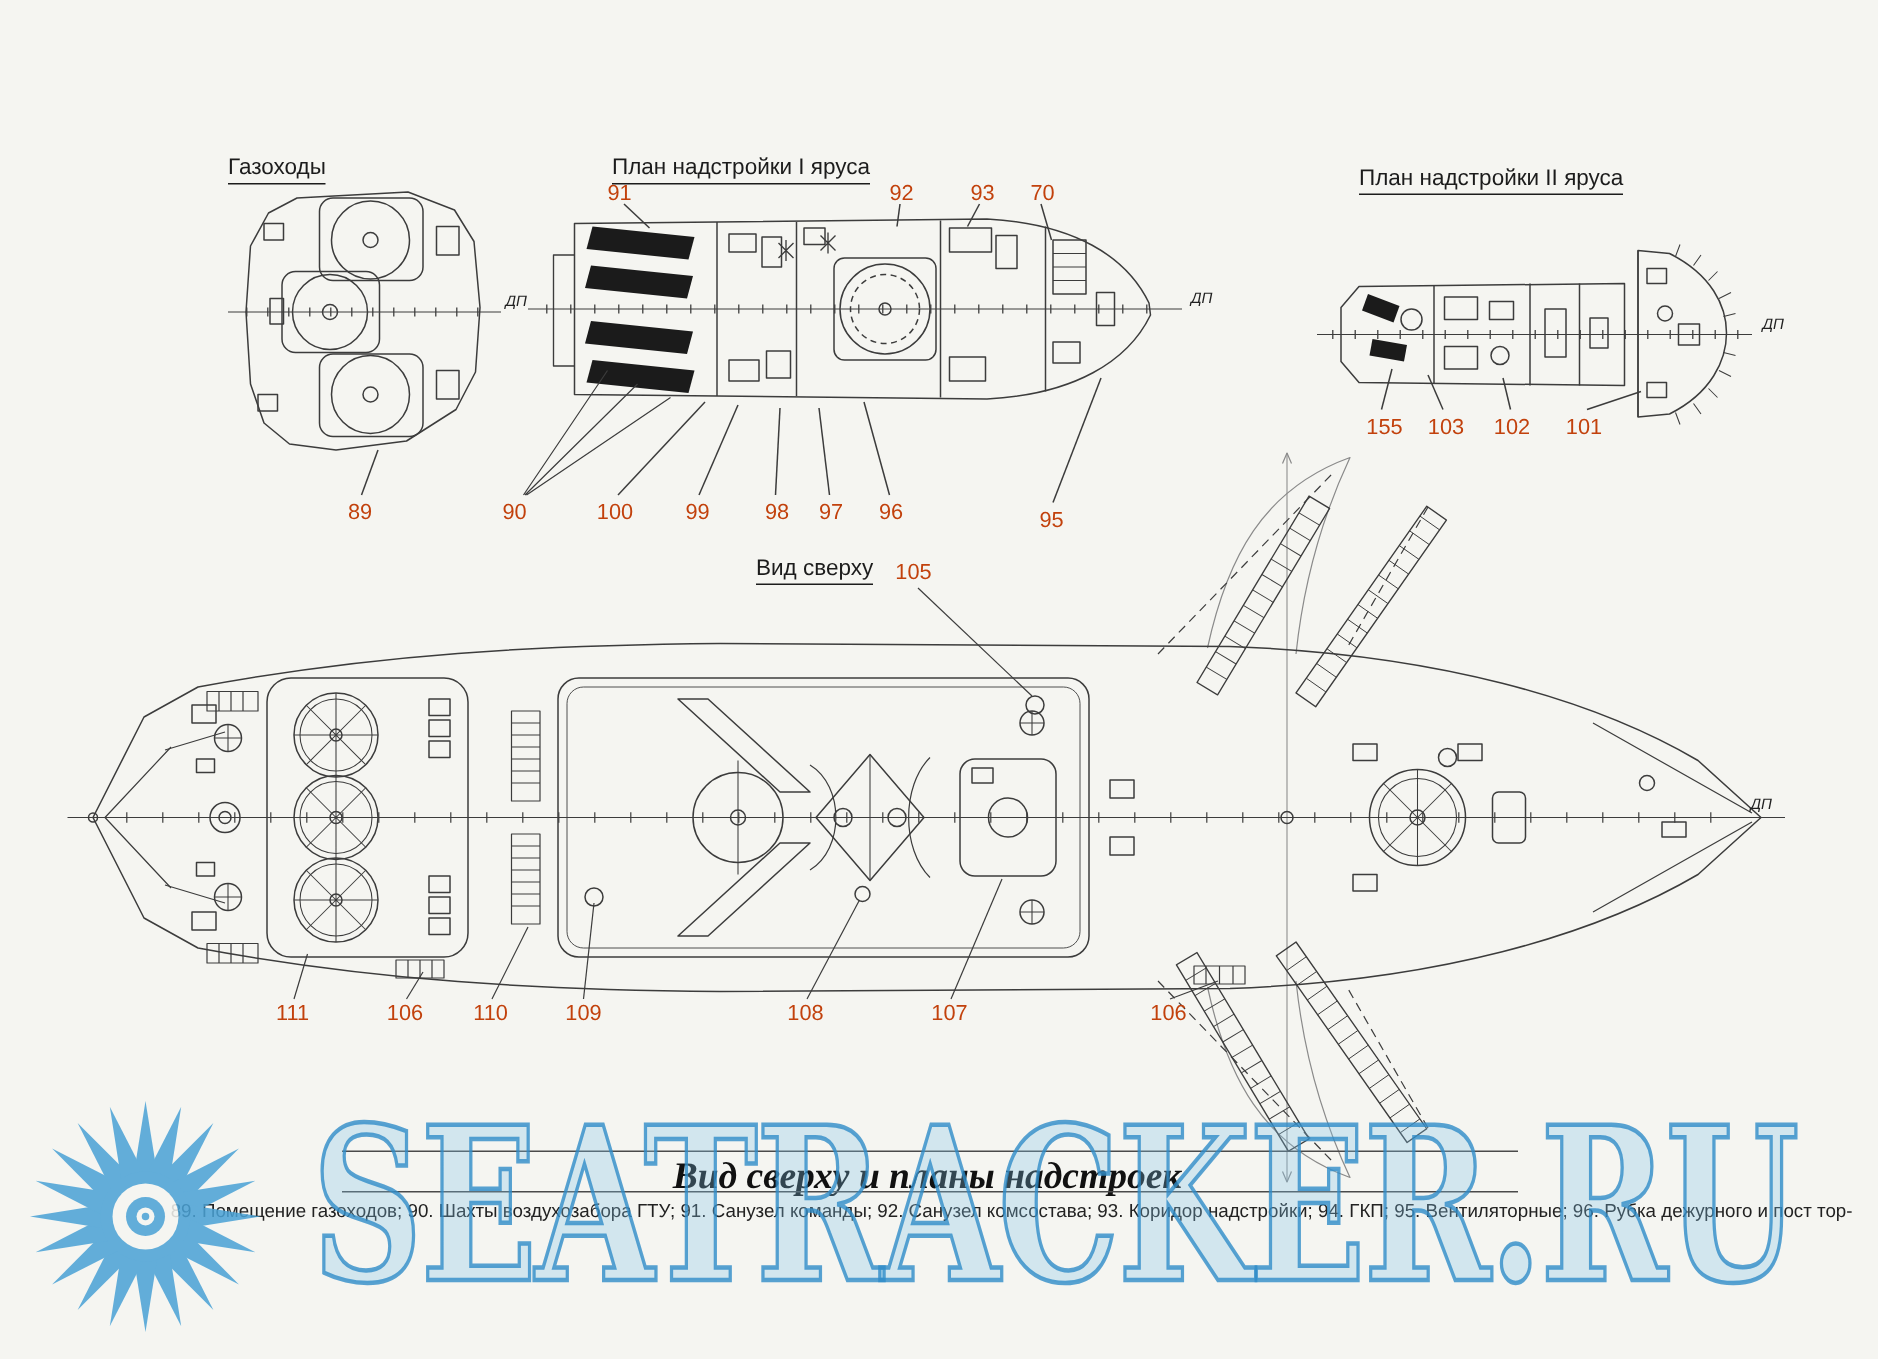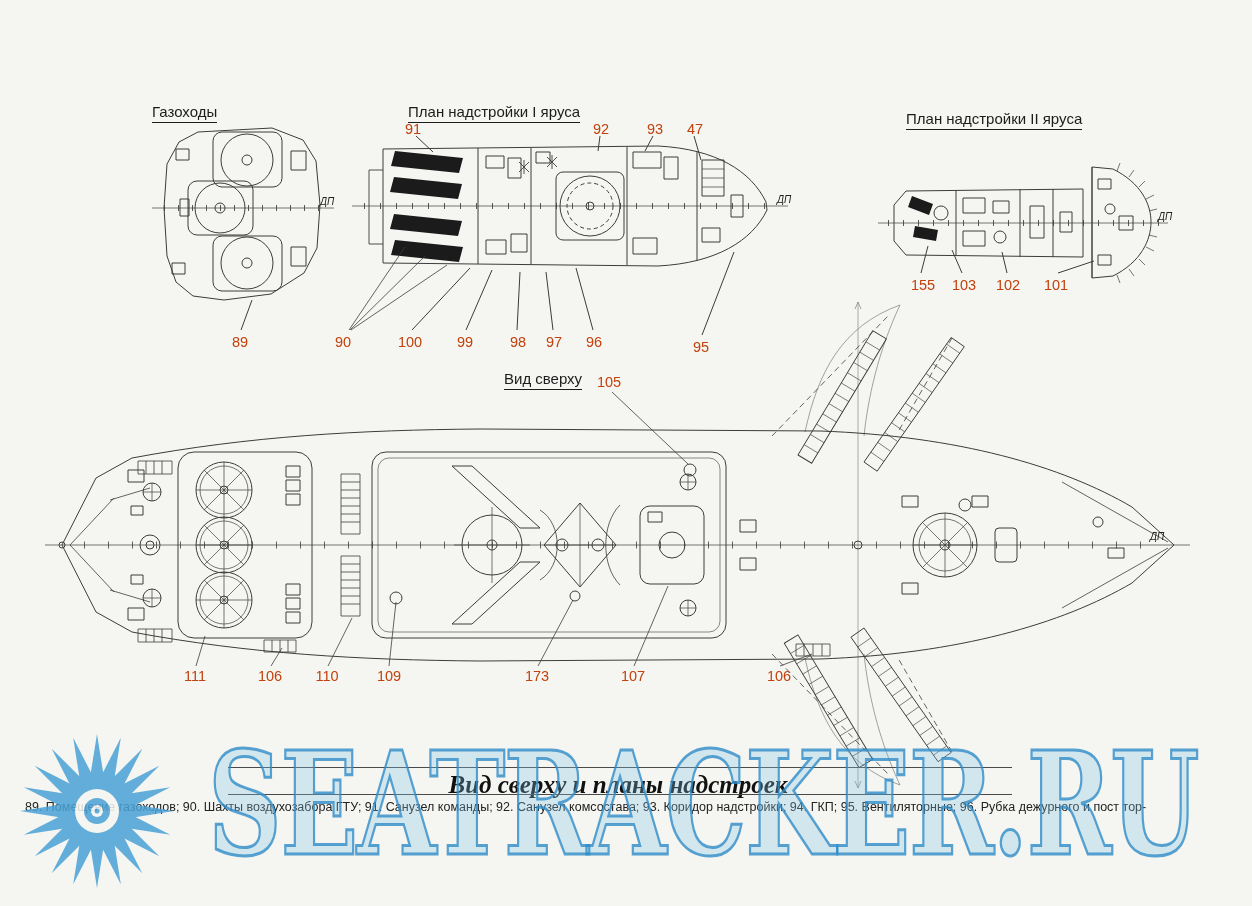--- a/index.html
+++ b/index.html
@@ -1,22 +1,22 @@
 <!DOCTYPE html>
 <html><head>
 <meta charset="utf-8">
 <style>
   * { margin:0; padding:0; box-sizing:border-box; }
   html,body { width:1252px; height:906px; }
   body { position:relative; background:#f5f5f1; font-family:"Liberation Sans",sans-serif; overflow:hidden; }
-  .page { position:absolute; inset:0; background:#f5f5f1; }
+  .page { position:absolute; inset:0; background:#f5f5f1;text-align:right; }
   svg.art { position:absolute; left:0; top:0; z-index:1; }
   .title { position:absolute; z-index:2; font-size:15px; color:#1c1c1c; border-bottom:1px solid #1c1c1c; padding-bottom:2px; white-space:nowrap; }
   .callout { position:absolute; z-index:2; font-size:14.5px; color:#c2410c; transform:translateX(-50%); white-space:nowrap; }
-  .dp { position:absolute; z-index:2; font-size:10px; font-style:italic; color:#222; }
+  .dp { position:absolute; z-index:2; font-size:10px; font-style:italic; color:#222;margin-left:17px; }
   .rule { position:absolute; z-index:2; height:1px; background:#4a4a4a; }
   .caption { position:absolute; z-index:2; top:771px; left:618px; transform:translateX(-50%);
              font-family:"Liberation Serif",serif; font-weight:bold; font-style:italic;
              font-size:25px; color:#111; white-space:nowrap; }
   .legend { position:absolute; z-index:2; left:25px; top:799px; width:1210px;
             font-size:12.5px; line-height:17px; color:#222; }
   .legend div { white-space:nowrap; }
   .watermark { position:absolute; z-index:5; left:208px; top:733px;
                font-family:"DejaVu Serif",serif; font-weight:bold; font-size:142px; line-height:1;
                letter-spacing:-2px; white-space:nowrap;
@@ -276,37 +276,37 @@
   <span class="dp" style="left:320px;top:196px">ДП</span>
   <span class="dp" style="left:777px;top:194px">ДП</span>
   <span class="dp" style="left:1158px;top:211px">ДП</span>
   <span class="dp" style="left:1150px;top:531px">ДП</span>
 
   <span class="callout" style="left:240px;top:334px">89</span>
   <span class="callout" style="left:343px;top:334px">90</span>
   <span class="callout" style="left:413px;top:121px">91</span>
   <span class="callout" style="left:601px;top:121px">92</span>
   <span class="callout" style="left:655px;top:121px">93</span>
-  <span class="callout" style="left:695px;top:121px">47</span>
+  <span class="callout" style="left:695px;top:121px">70</span>
   <span class="callout" style="left:701px;top:339px">95</span>
   <span class="callout" style="left:594px;top:334px">96</span>
   <span class="callout" style="left:554px;top:334px">97</span>
   <span class="callout" style="left:518px;top:334px">98</span>
   <span class="callout" style="left:465px;top:334px">99</span>
   <span class="callout" style="left:410px;top:334px">100</span>
   <span class="callout" style="left:1056px;top:277px">101</span>
   <span class="callout" style="left:1008px;top:277px">102</span>
   <span class="callout" style="left:964px;top:277px">103</span>
   <span class="callout" style="left:923px;top:277px">155</span>
   <span class="callout" style="left:609px;top:374px">105</span>
   <span class="callout" style="left:195px;top:668px">111</span>
   <span class="callout" style="left:270px;top:668px">106</span>
   <span class="callout" style="left:327px;top:668px">110</span>
   <span class="callout" style="left:389px;top:668px">109</span>
-  <span class="callout" style="left:537px;top:668px">173</span>
+  <span class="callout" style="left:537px;top:668px">108</span>
   <span class="callout" style="left:633px;top:668px">107</span>
   <span class="callout" style="left:779px;top:668px">106</span>
 
   <div class="rule" style="left:228px;top:767px;width:784px"></div>
   <div class="caption">Вид сверху и планы надстроек</div>
   <div class="rule" style="left:228px;top:794px;width:784px"></div>
 
   <div class="legend">
     <div>89. Помещение газоходов; 90. Шахты воздухозабора ГТУ; 91. Санузел команды; 92. Санузел комсостава; 93. Коридор надстройки; 94. ГКП; 95. Вентиляторные; 96. Рубка дежурного и пост тор-</div>
   </div>

